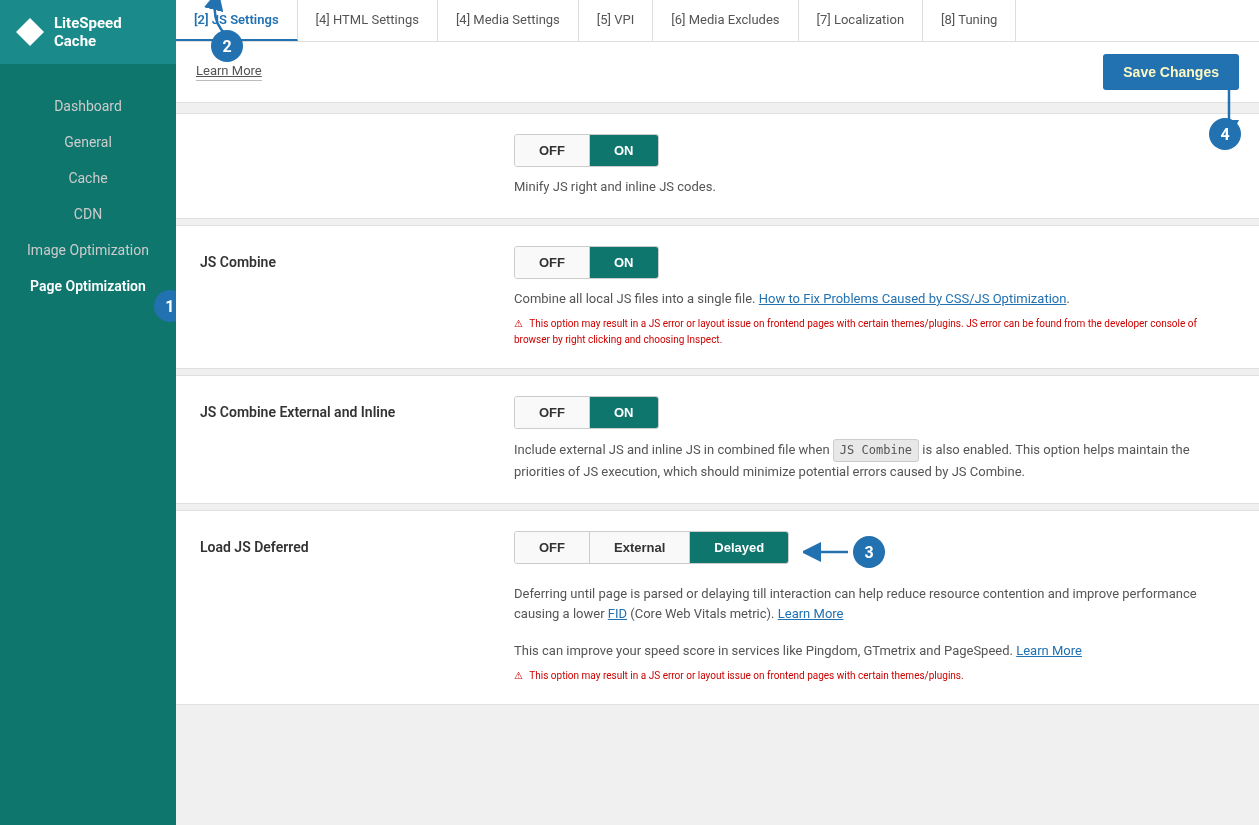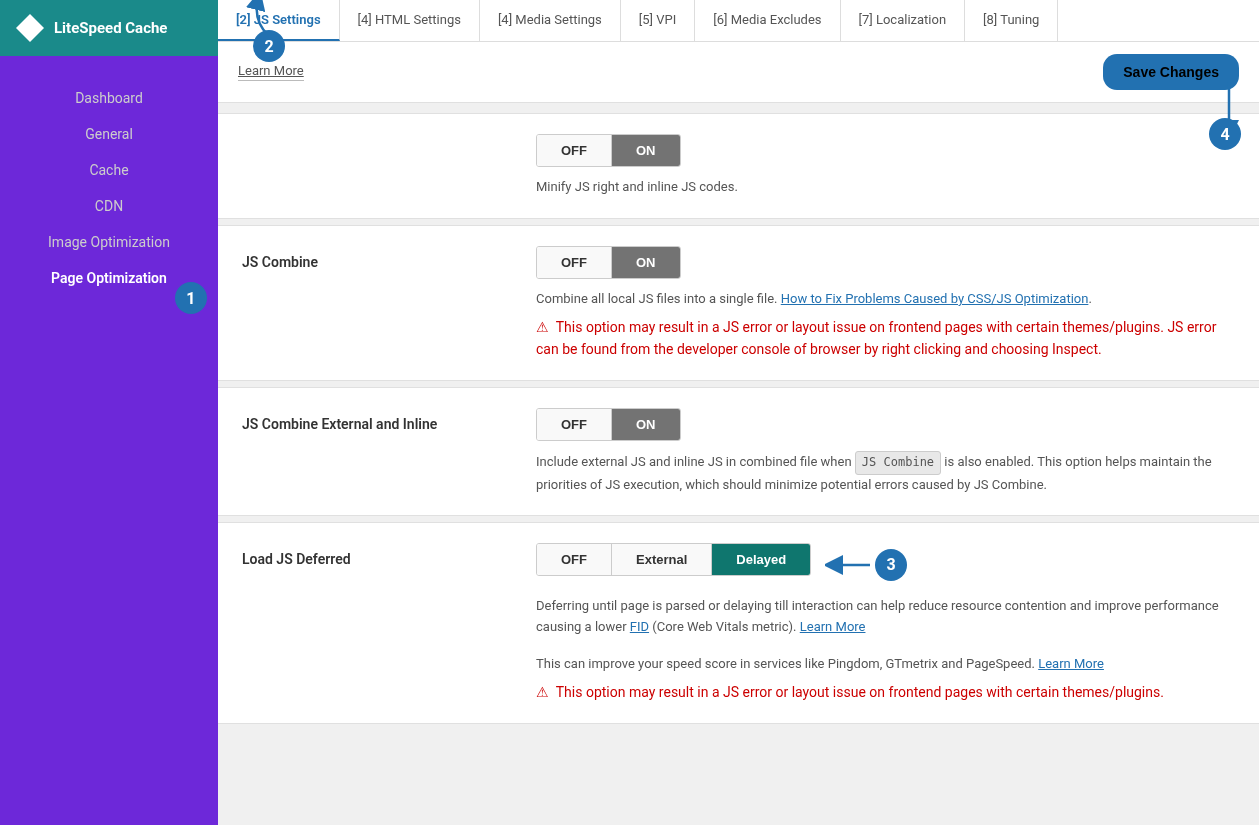--- a/index.html
+++ b/index.html
@@ -1,21 +1,21 @@
 <!DOCTYPE html>
 <html><head>
   <meta charset="utf-8">
   <style>
     * { box-sizing: border-box; margin: 0; padding: 0; }
     body { font-family: -apple-system, BlinkMacSystemFont, 'Segoe UI', Roboto, sans-serif; font-size: 14px; background: #f0f0f0; display: flex; height: 825px; overflow: hidden; }
 
     
     .sidebar {
-      width: 218px;
-      background: #6d28d9;
+      width: 176px;
+      background: #0f766e;
       color: #ccc;
       flex-shrink: 0;
       display: flex;
       flex-direction: column;
     }
     .sidebar-logo {
       background: #1a8a8a;
       padding: 14px 16px;
       display: flex;
       align-items: center;
@@ -85,40 +85,40 @@
     .learn-more-link {
       color: #555;
       font-size: 13px;
       text-decoration: underline;
       cursor: pointer;
       border-bottom: 1px solid #bbb;
       padding-bottom: 2px;
     }
     .save-btn {
       background: #2271b1;
-      color: #000000;
+      color: #fef9c3;
       border: none;
       padding: 10px 20px;
       font-size: 14px;
       font-weight: 600;
       cursor: pointer;
-      border-radius: 14px;
+      border-radius: 3px;
     }
 
     
     .setting-row {
       background: #fff;
       margin: 0 0 6px 0;
       padding: 20px 24px;
       border-top: 1px solid #e0e0e0;
       border-bottom: 1px solid #e0e0e0;
     }
     .setting-inner {
       display: flex;
-      gap: 14px;
+      gap: 34px;
     }
     .setting-label {
       width: 280px;
       flex-shrink: 0;
       font-weight: 600;
       color: #333;
       font-size: 14px;
       padding-top: 8px;
     }
     .setting-control { flex: 1; }
@@ -134,28 +134,28 @@
       padding: 8px 24px;
       cursor: pointer;
       font-size: 13px;
       font-weight: 600;
       border: none;
       background: #f9f9f9;
       color: #555;
     }
     .toggle-btn + .toggle-btn { border-left: 1px solid #ccc; }
     .toggle-btn.active-off { background: #f9f9f9; color: #333; }
-    .toggle-btn.active-on { background: #737373; color: #fff; }
+    .toggle-btn.active-on { background: #0f766e; color: #fff; }
     .toggle-btn.active-delayed { background: #0f766e; color: #fff; }
 
     .setting-desc { font-size: 13px; color: #555; line-height: 1.6; }
     .setting-desc a { color: #2271b1; text-decoration: underline; }
     .warning-text {
       color: #cc0000;
-      font-size: 14px;
+      font-size: 10px;
       line-height: 1.6;
       margin-top: 6px;
     }
     .warning-icon { color: #cc0000; margin-right: 4px; }
 
     .js-combine-badge {
       display: inline-block;
       background: #e8e8e8;
       color: #555;
       font-family: monospace;

